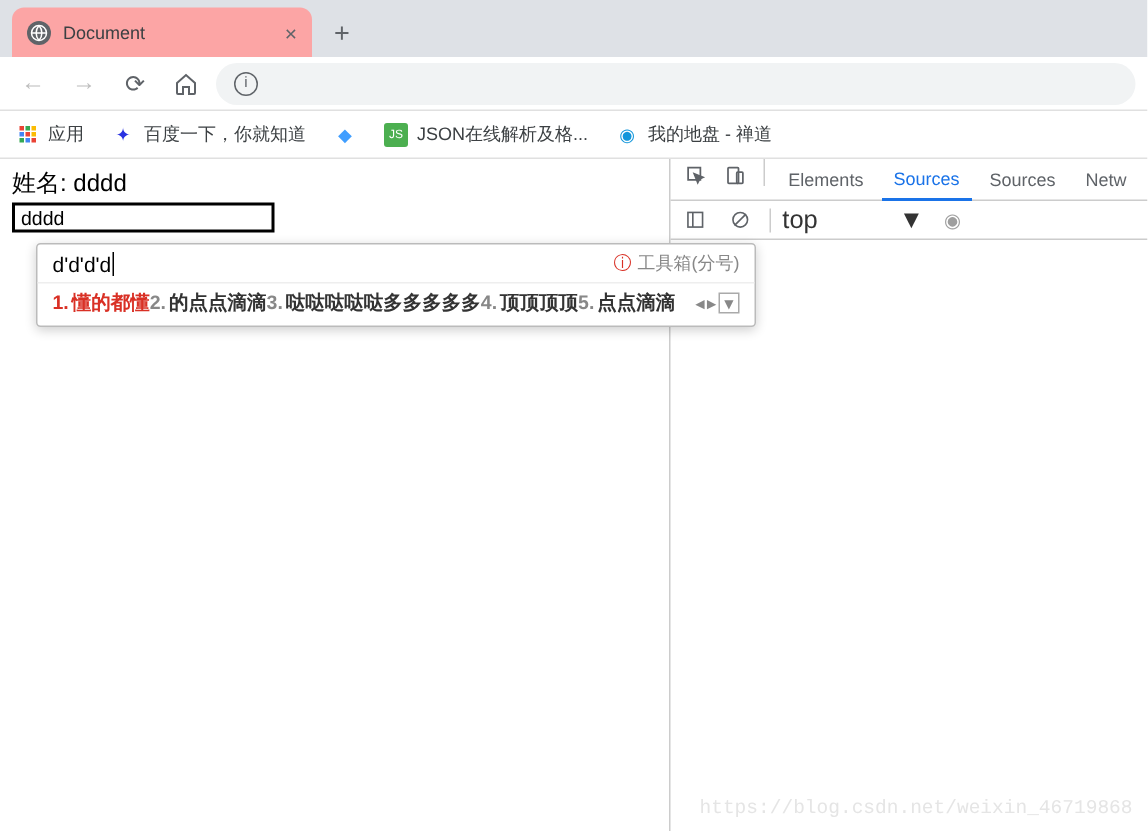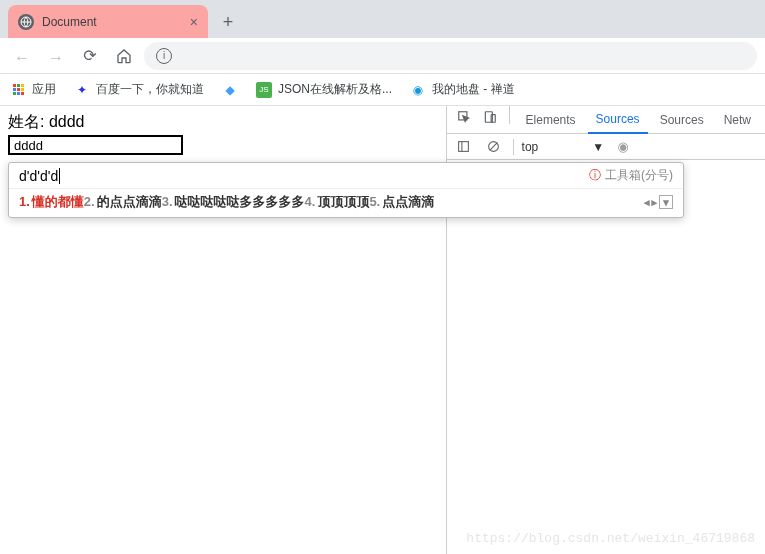--- a/index.html
+++ b/index.html
@@ -30,41 +30,41 @@
 
 
 .split { display: flex; height: calc(100% - 106px); }
 .content { width: 457px; border-right: 1px solid #ccc; padding: 6px 8px; font-size: 15px; position: relative; }
 .devtools { flex: 1; background: #fff; font-size: 12px; color: #333; }
 
 .label-row { font-size: 16px; color: #000; margin-bottom: 2px; }
 .input-box { border: 2px solid #000; padding: 1px 4px; font-size: 13px; width: 175px; height: 20px; font-family: inherit; }
 
 
-.ime { position: absolute; top: 56px; left: 8px; width: 676px; background: #fff; border: 1px solid #bbb; border-radius: 3px; box-shadow: 0 2px 8px rgba(0,0,0,.2); font-size: 13px; z-index: 10; }
+.ime { position: absolute; top: 56px; left: 24px; width: 480px; background: #fff; border: 1px solid #bbb; border-radius: 3px; box-shadow: 0 2px 8px rgba(0,0,0,.2); font-size: 13px; z-index: 10; }
 .ime-top { display: flex; align-items: center; padding: 4px 10px; gap: 12px; }
 .ime-input { font-size: 14px; color: #000; border-right: 1px solid #000; padding-right: 1px; animation: blink 1s infinite; }
 @keyframes blink { 50% { border-color: transparent; } }
 .ime-tool { margin-left: auto; color: #888; font-size: 12px; display: flex; align-items: center; gap: 4px; }
 .ime-tool-icon { color: #d93025; }
 .ime-cands { display: flex; align-items: center; padding: 4px 10px 6px; border-top: 1px solid #eee; font-weight: bold; }
 .cand { color: #333; white-space: nowrap; }
 .cand .num { color: #888; margin-right: 2px; }
 .cand.sel { color: #d93025; }
 .cand.sel .num { color: #d93025; }
 .ime-nav { margin-left: auto; display: flex; gap: 2px; align-items: center; color: #888; font-size: 11px; }
 .ime-nav .box { border: 1px solid #aaa; width: 14px; height: 14px; display: flex; align-items: center; justify-content: center; }
 
 
 .dt-tabs { height: 28px; border-bottom: 1px solid #ccc; display: flex; align-items: flex-start; padding: 0 6px; gap: 4px; }
 .dt-icon { width: 22px; height: 22px; display: flex; align-items: center; justify-content: center; color: #5f6368; cursor: pointer; font-size: 13px; }
 .dt-tab { padding: 0 8px; height: 28px; display: flex; align-items: center; color: #5f6368; cursor: pointer; font-size: 12px; }
 .dt-tab.active { color: #1a73e8; border-bottom: 2px solid #1a73e8; }
 .dt-sub { height: 26px; border-bottom: 1px solid #ccc; display: flex; align-items: center; padding: 0 6px; gap: 8px; }
-.dt-select { flex: 0 0 auto; color: #333; font-size: 12px; display: flex; align-items: center; gap: 4px; }
+.dt-select { flex: 0 0 auto; color: #333; font-size: 17px; display: flex; align-items: center; gap: 4px; }
 .dt-eye { color: #9e9e9e; }
 .dt-filter { flex: 1; border-left: 1px solid #ccc; height: 100%; display: flex; align-items: center; padding-left: 8px; color: #bdbdbd; font-size: 11px; }
 
 .watermark { position: absolute; bottom: 8px; right: 10px; color: #e5e5e5; font-size: 13px; pointer-events: none; font-family: Liberation Mono, monospace; }
 </style>
 </head>
 <body>
 
 <div class="browser-top">
   <div class="tab">

